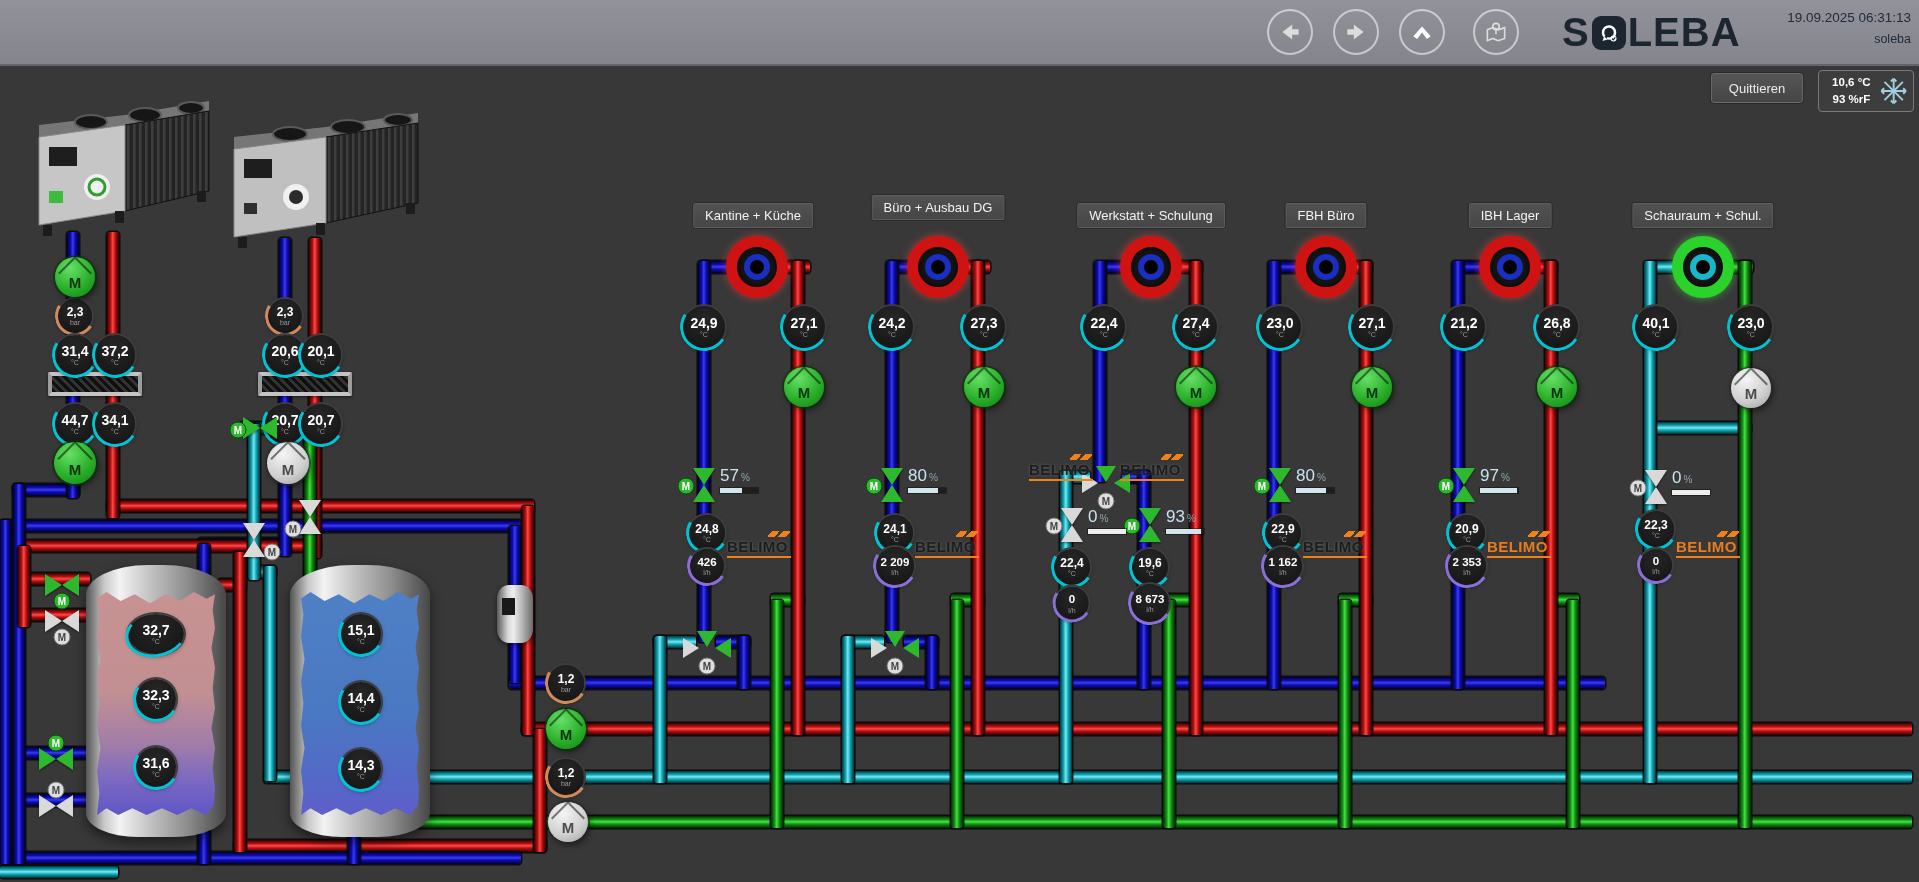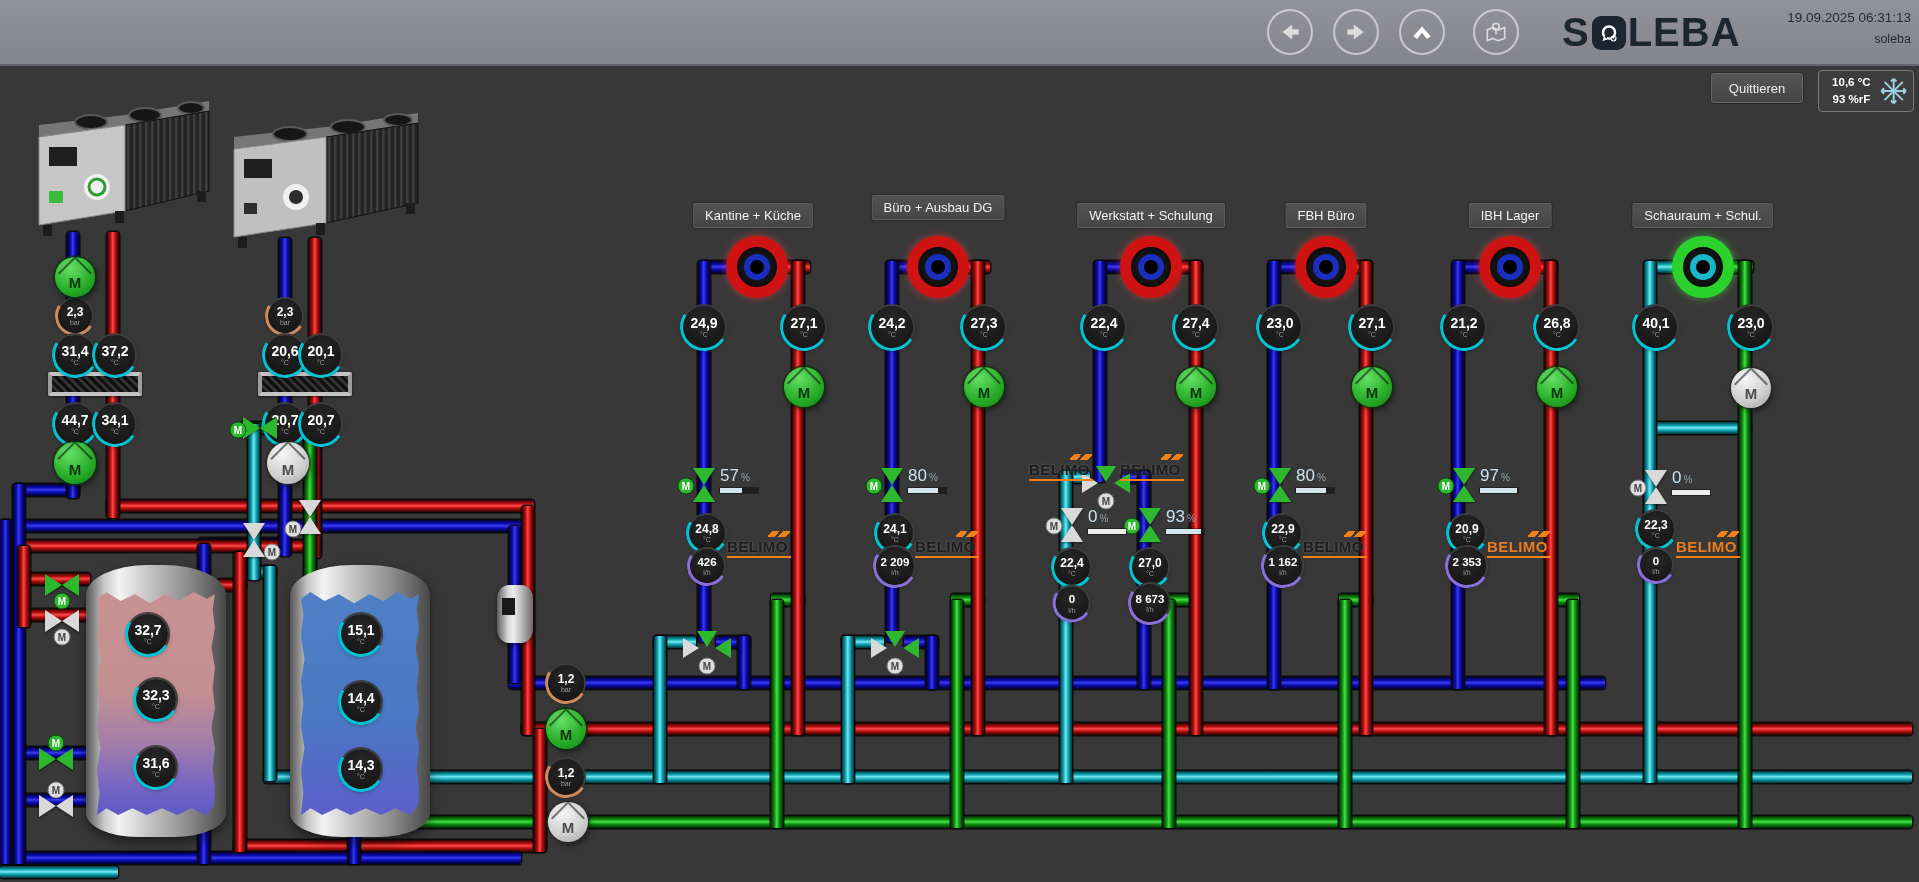--- a/index.html
+++ b/index.html
@@ -311,21 +311,21 @@
 
   <span class="vhz" style="left:62px;top:585px"></span>
   <div class="mc g" style="left:62px;top:601px">M</div>
   <span class="vhz closed" style="left:62px;top:621px"></span>
   <div class="mc w" style="left:62px;top:637px">M</div>
   <span class="vhz" style="left:56px;top:759px"></span>
   <div class="mc g" style="left:56px;top:743px">M</div>
   <span class="vhz closed" style="left:56px;top:806px"></span>
   <div class="mc w" style="left:56px;top:790px">M</div>
 
-  <div class="badge" style="left:148px;top:634px;width:40px;height:40px">
+  <div class="badge" style="left:156px;top:634px;width:56px;height:40px">
       <span class="v">32,7</span>
       <span class="u">°C</span>
     </div>
   <div class="badge" style="left:156px;top:699px;width:40px;height:40px">
       <span class="v">32,3</span>
       <span class="u">°C</span>
     </div>
   <div class="badge" style="left:156px;top:767px;width:40px;height:40px">
       <span class="v">31,6</span>
       <span class="u">°C</span>
@@ -491,21 +491,21 @@
   <div class="pct" style="left:1166px;top:507px">
       <div class="row">
         <span class="n">93</span>
         <span class="s">%</span>
       </div>
       <div class="bar">
         <i style="width: 93%;"></i>
       </div>
     </div>
   <div class="badge sm" style="left:1150px;top:567px;width:36px;height:36px">
-      <span class="v">27,0</span>
+      <span class="v">19,6</span>
       <span class="u">°C</span>
     </div>
   <div class="badge xs" style="left:1150px;top:603px;width:38px;height:38px;--arc:#8a6fd8">
       <span class="v">8 673</span>
       <span class="u">l/h</span>
     </div>
 
   <div class="zhead" style="left:1326px;top:202px">FBH Büro</div>
   <div class="circuit heat" style="left:1326px;top:267px">
       <i></i>

